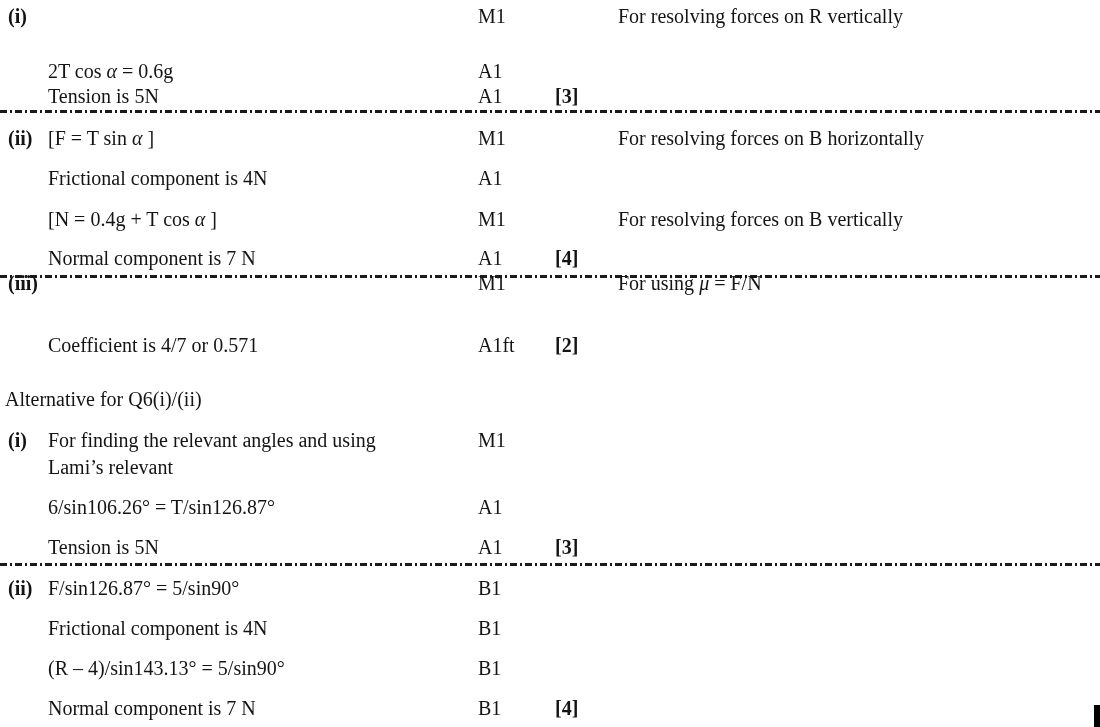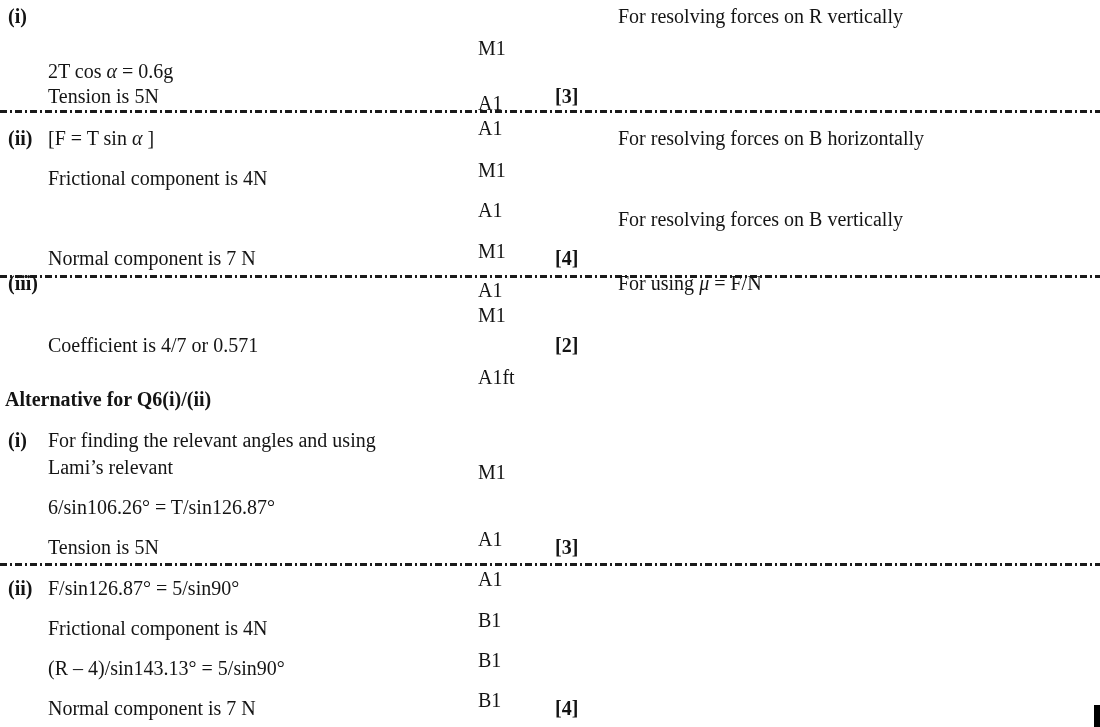--- a/index.html
+++ b/index.html
@@ -9,27 +9,27 @@
     font-family:"Liberation Serif","DejaVu Serif",serif;
     color:#141414;
     position:relative;
     overflow:hidden;
   }
   .page{position:absolute;inset:0;width:1100px;height:727px;background:#fff;}
   .row{position:absolute;left:0;width:1100px;height:27px;font-size:20px;line-height:27px;}
   .cell{position:absolute;top:0;white-space:nowrap;}
   .c-label{left:8px;width:38px;font-weight:bold;}
   .c-work{left:48px;width:424px;}
-  .c-mark{left:478px;width:72px;margin-top:32px;}
+  .c-mark{left:478px;width:72px;}
   .c-brack{left:555px;width:58px;font-weight:bold;}
   .c-comment{left:618px;width:478px;}
   .wrap{white-space:normal;}
   .it{font-style:italic;}
   .b{font-weight:bold;}
-  .heading{position:absolute;left:5px;font-size:20px;line-height:27px;font-weight:bold;white-space:nowrap;}
+  .heading{position:absolute;left:5px;font-size:20px;line-height:27px;font-weight:normal;white-space:nowrap;}
   .divider{
     position:absolute;left:0;width:1100px;height:3px;
     background:repeating-linear-gradient(90deg,#1a1a1a 0 7px,transparent 7px 10px,#1a1a1a 10px 12px,transparent 12px 15px);
   }
   .artifact{position:absolute;background:#000;}
 </style>
 </head>
 <body>
 
 <div class="page">
@@ -59,20 +59,21 @@
     <span class="cell c-mark">M1</span>
     <span class="cell c-comment">For resolving forces on B horizontally</span>
   </div>
 
   <div class="row" style="top:165px">
     <span class="cell c-work">Frictional component is 4N</span>
     <span class="cell c-mark">A1</span>
   </div>
 
   <div class="row" style="top:206px">
+    <span class="cell c-work"><span>[N = 0.4g + T cos</span> <span class="it">α</span><span> ]</span></span>
     <span class="cell c-mark">M1</span>
     <span class="cell c-comment">For resolving forces on B vertically</span>
   </div>
 
   <div class="row" style="top:245px">
     <span class="cell c-work">Normal component is 7 N</span>
     <span class="cell c-mark">A1</span>
     <span class="cell c-brack">[4]</span>
   </div>
 

